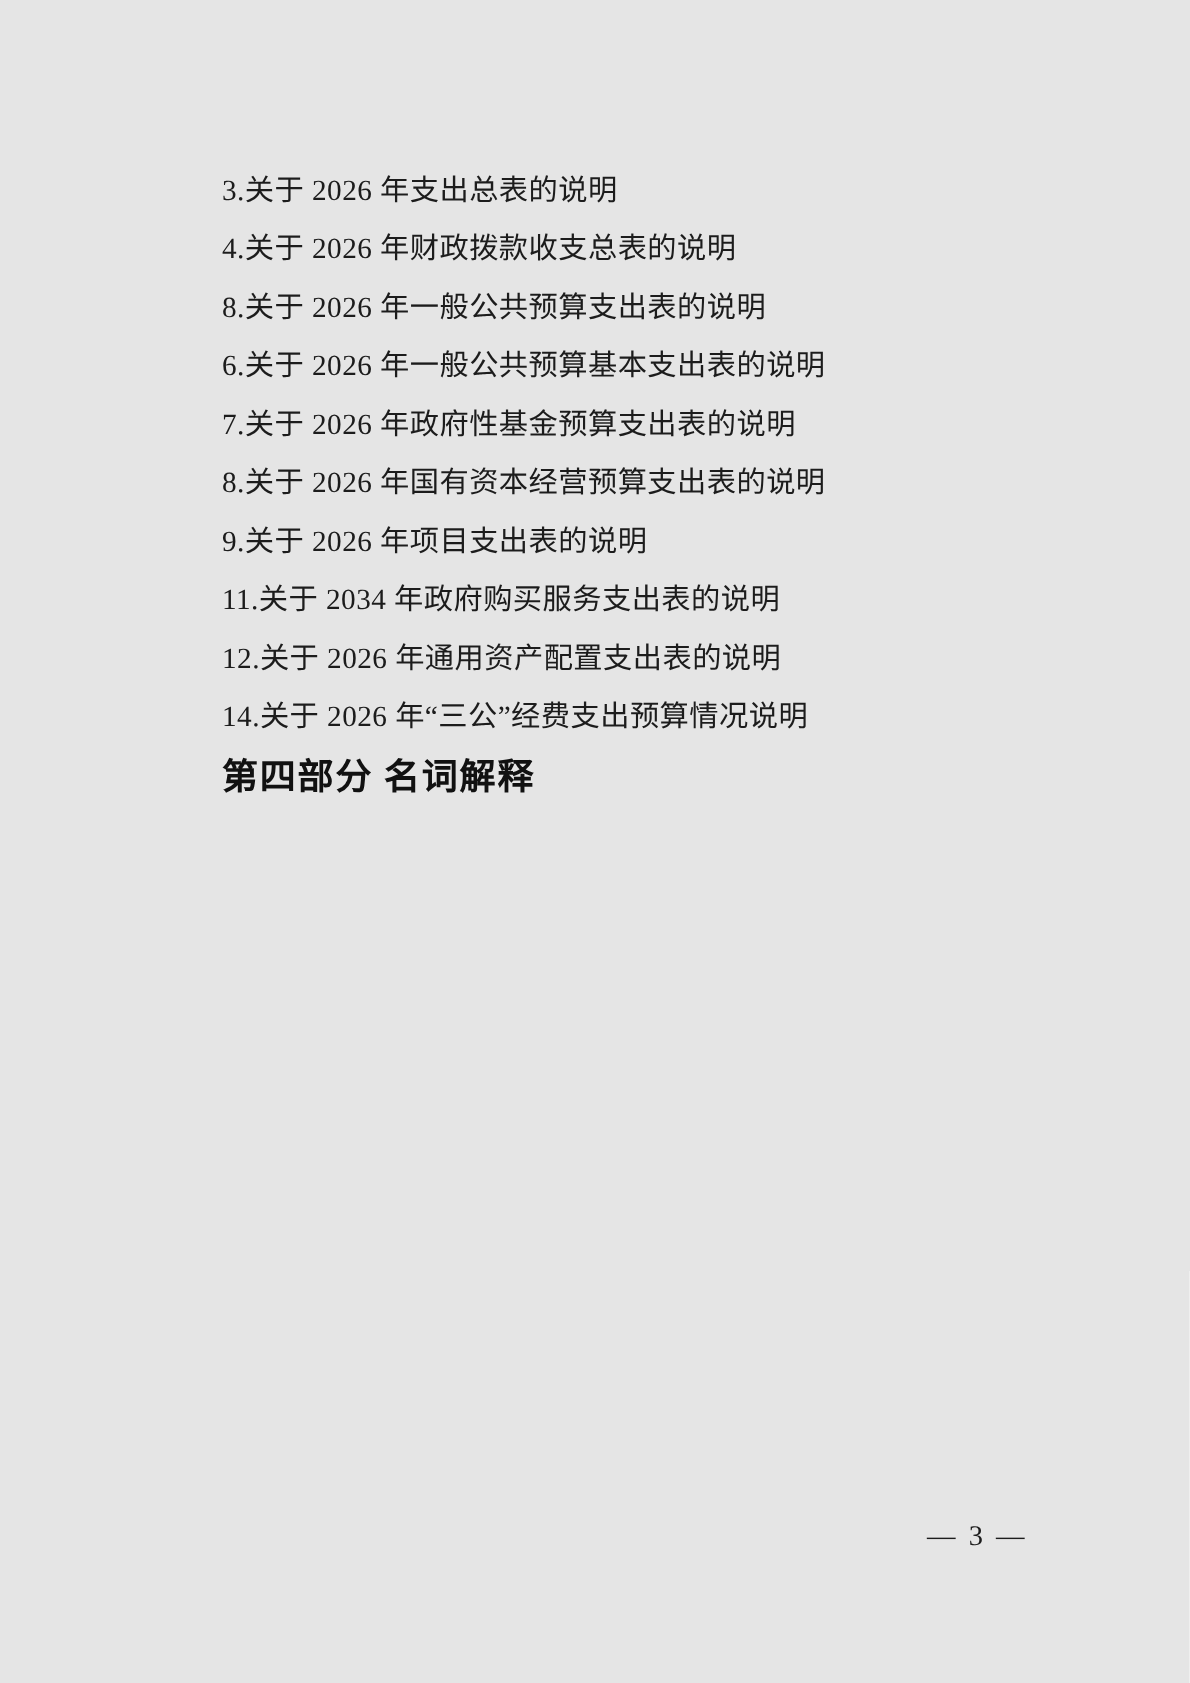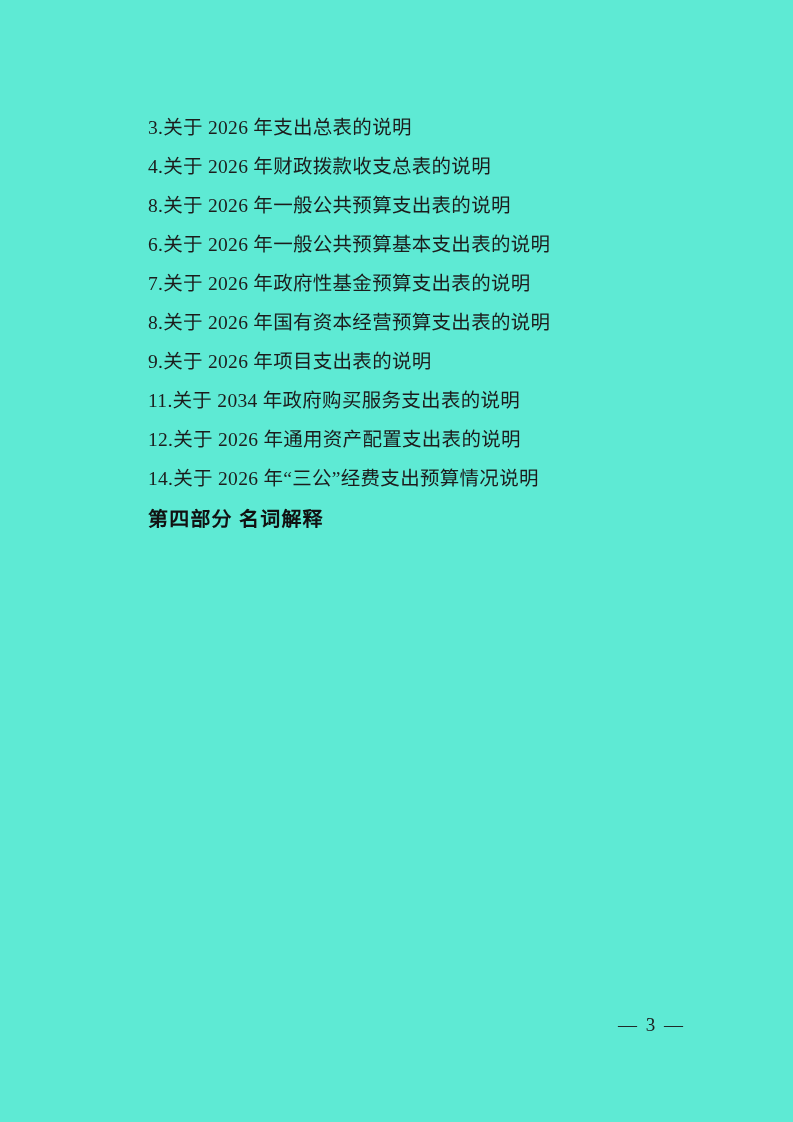--- a/index.html
+++ b/index.html
@@ -12,37 +12,37 @@
     width: 793px;
     height: 1122px;
     position: relative;
     font-family: "Liberation Serif", "DejaVu Serif", serif;
     color: #1a1a1a;
     overflow: hidden;
   }
   .page {
     position: absolute;
     inset: 0;
-    background: #5eead4;
+    background: #e5e5e5;
   }
   .content {
     position: absolute;
     left: 148px;
     top: 108px;
     width: 500px;
   }
   .toc-line {
     font-size: 19.5px;
     line-height: 39px;
     letter-spacing: 0.3px;
     white-space: nowrap;
     color: #1c1c1c;
   }
   .section-heading {
-    font-size: 20px;
+    font-size: 24px;
     line-height: 39px;
     font-weight: bold;
     letter-spacing: 1.2px;
     margin-top: 2px;
     color: #111111;
     white-space: nowrap;
   }
   .page-number {
     position: absolute;
     right: 108px;

